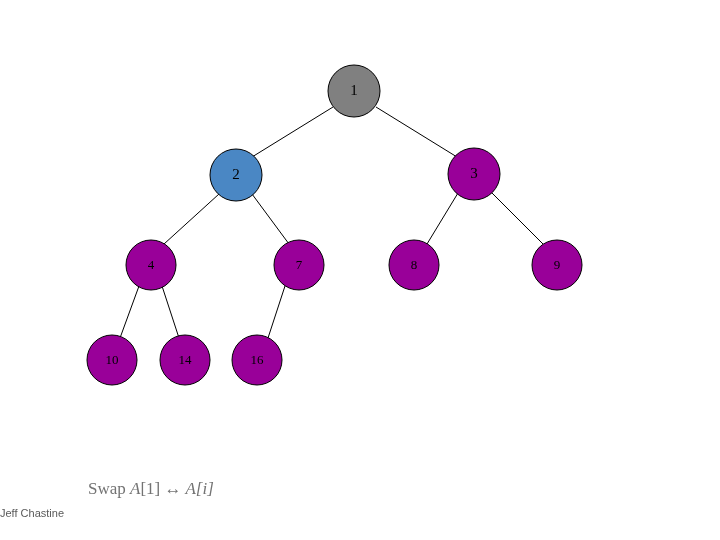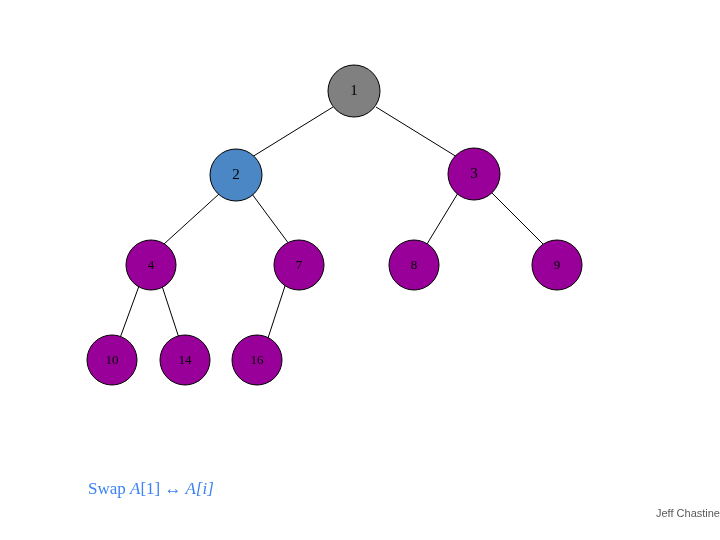--- a/index.html
+++ b/index.html
@@ -31,32 +31,32 @@
   }
   .node-label.big {
     font-size: 15px;
   }
   .caption {
     position: absolute;
     left: 88px;
     top: 479px;
     font-family: "Liberation Serif", serif;
     font-size: 17px;
-    color: #3b82f6;
+    color: #737373;
     white-space: nowrap;
   }
   .caption .var {
     font-style: italic;
   }
   .footer {
     position: absolute;
     left: 0;
     top: 507px;
     width: 720px;
-    text-align: right;
+    text-align: left;
     font-family: "Liberation Sans", sans-serif;
     font-size: 11px;
     color: #595959;
   }
 </style>
 </head>
 <body>
 
 <div id="slide">
 

